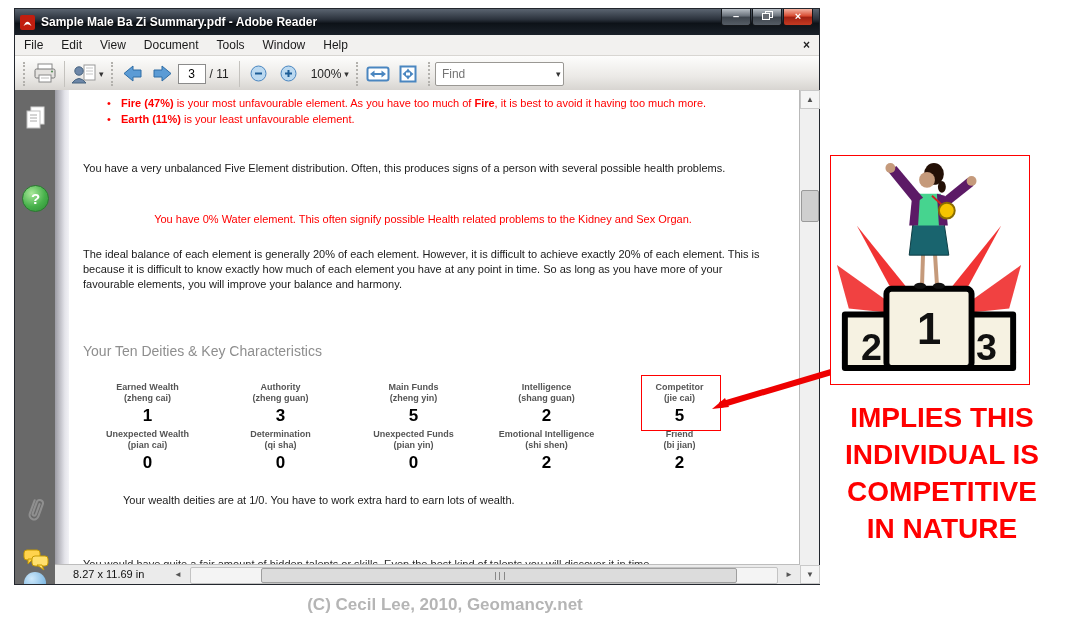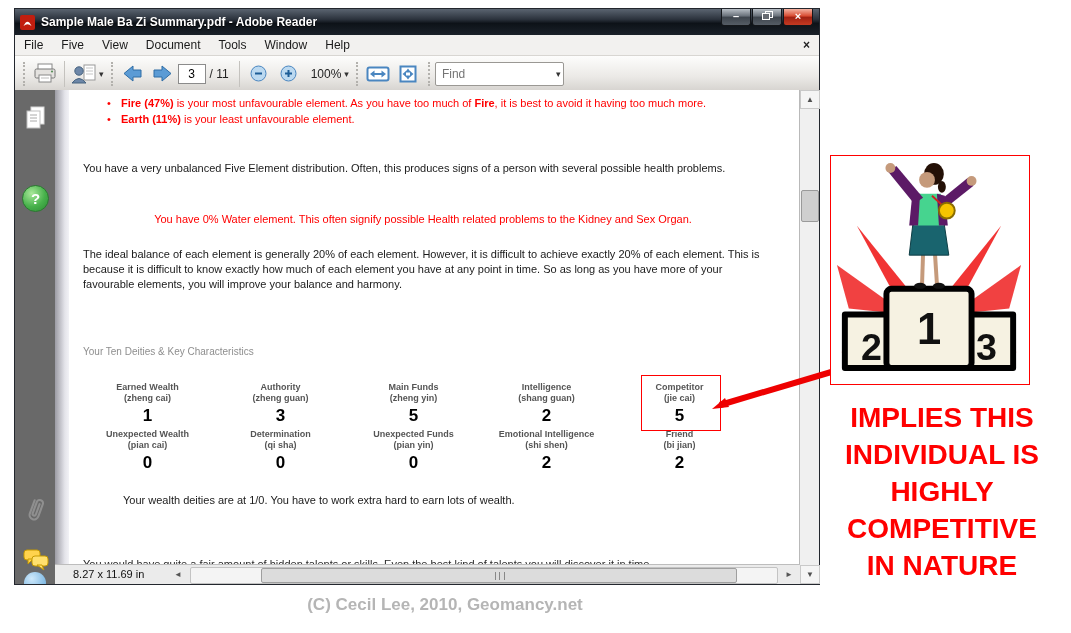--- a/index.html
+++ b/index.html
@@ -85,21 +85,21 @@
 
   
   .doc{position:absolute;inset:0;font-size:11px;line-height:15px;color:#1a1a1a;}
   .red{color:#FF0000;}
   .bullets{position:absolute;left:36px;top:6px;width:656px;}
   .bull{position:relative;padding-left:16px;margin-bottom:1px;}
   .bull::before{content:"•";position:absolute;left:2px;top:0;color:#FF0000;}
   .p1{position:absolute;left:14px;top:71px;width:672px;}
   .warn{position:absolute;left:14px;top:122px;width:680px;text-align:center;}
   .p2{position:absolute;left:14px;top:157px;width:678px;}
-  .sechead{position:absolute;left:14px;top:254px;font-size:10px;color:#8e8e8e;}
+  .sechead{position:absolute;left:14px;top:254px;font-size:14px;color:#8e8e8e;}
   .drow{position:absolute;left:12px;display:flex;}
   .drow1{top:292px;} .drow2{top:339px;}
   .dcol{width:133px;text-align:center;}
   .dname{font-size:9px;font-weight:bold;color:#555;line-height:11px;}
   .dval{font-size:17px;font-weight:bold;color:#000;line-height:19px;margin-top:2px;}
   .compbox{position:absolute;left:572px;top:285px;width:78px;height:54px;border:1px solid #FF0000;}
   .p3{position:absolute;left:14px;top:403px;width:672px;margin-left:40px;}
   .p4{position:absolute;left:14px;top:440px;width:672px;}
   .p5{position:absolute;left:14px;top:467px;width:672px;height:8px;overflow:hidden;color:#2a2a2a;}
 
@@ -130,21 +130,21 @@
         <div class="wbtn">–</div>
         <div class="wbtn">
           <span class="restore-glyph"><i></i><i></i></span>
         </div>
         <div class="wbtn close">×</div>
       </div>
     </div>
 
     <div class="menubar">
       <span class="mitem">File</span>
-      <span class="mitem">Five</span>
+      <span class="mitem">Edit</span>
       <span class="mitem">View</span>
       <span class="mitem">Document</span>
       <span class="mitem">Tools</span>
       <span class="mitem">Window</span>
       <span class="mitem">Help</span>
       <span class="menu-close">×</span>
     </div>
 
     <div class="toolbar">
       <span class="grip"></span>
@@ -410,20 +410,19 @@
         <circle cx="97" cy="24" r="8" fill="#c59a7b"></circle>
         <line x1="102" y1="40" x2="115" y2="52" stroke="#cc2222" stroke-width="2"></line>
         <circle cx="117" cy="55" r="8" fill="#f5c400" stroke="#8a6d00" stroke-width="2"></circle>
       </g>
     </svg>
   </div>
 
   <div class="anno-cap">
     <div>IMPLIES THIS</div>
     <div>INDIVIDUAL IS</div>
-    <div>HIGHLY</div>
     <div>COMPETITIVE</div>
     <div>IN NATURE</div>
   </div>
 
   <div class="footer">(C) Cecil Lee, 2010, Geomancy.net</div>
 
 </div>
 
 </body></html>

